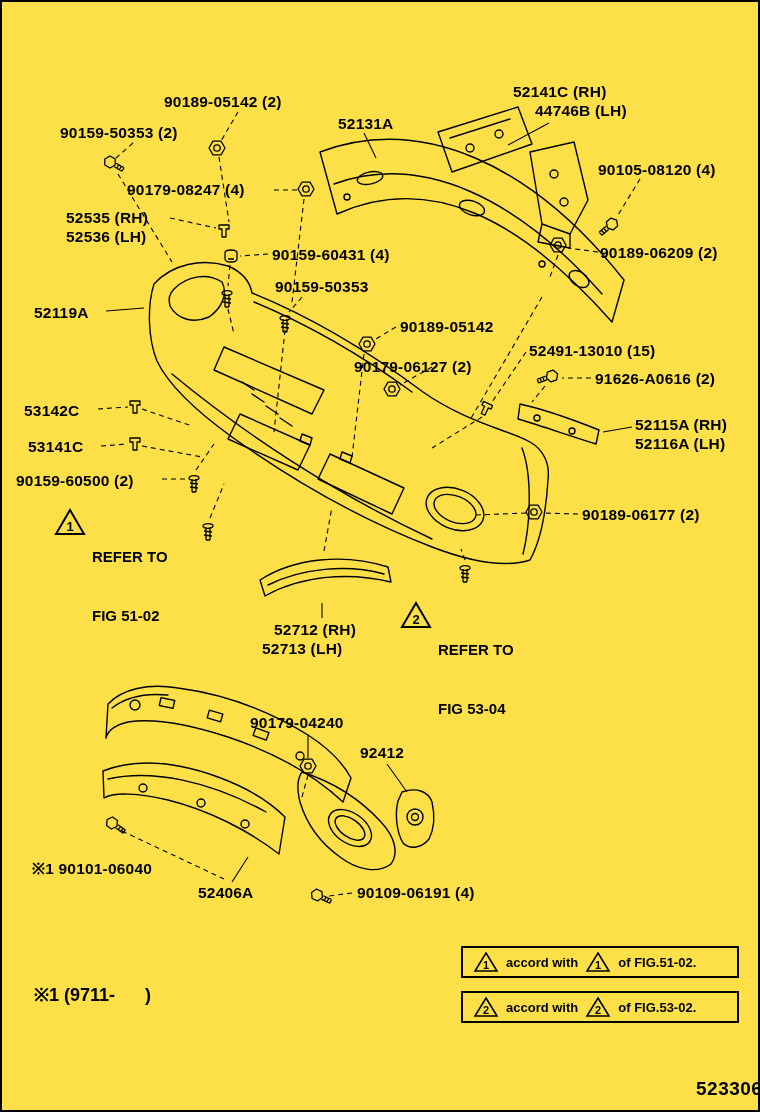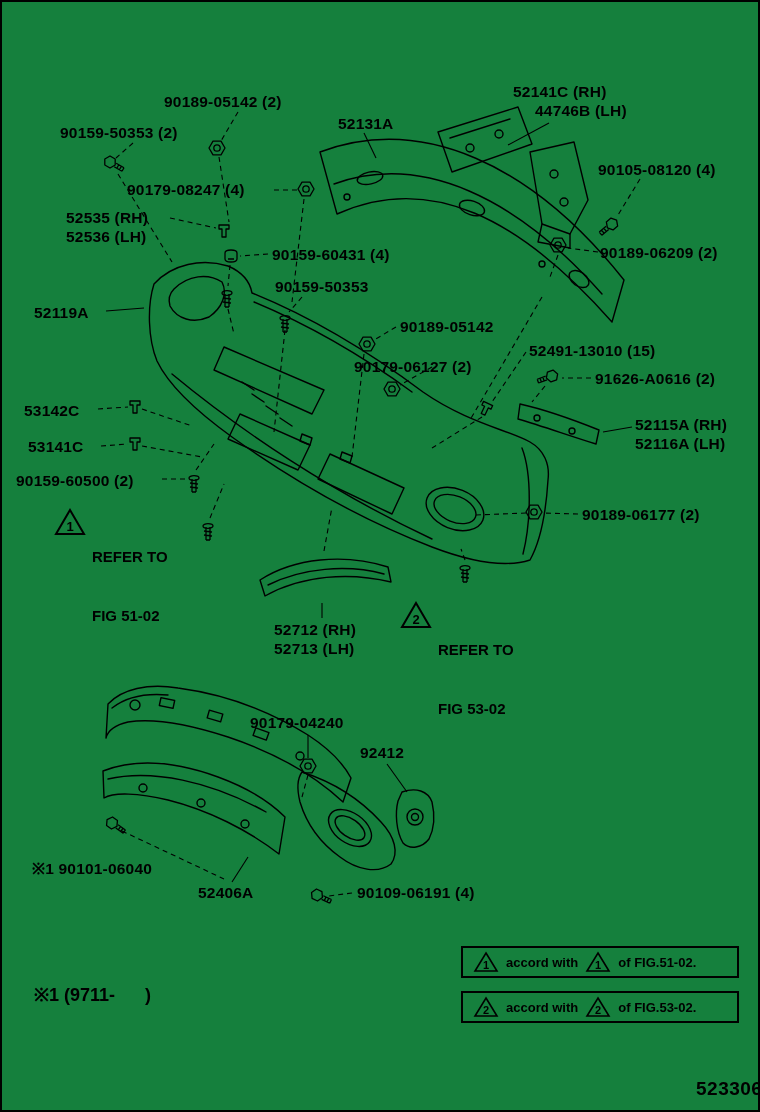--- a/index.html
+++ b/index.html
@@ -1,17 +1,17 @@
 <!DOCTYPE html>
 <html><head>
 <meta charset="utf-8">
 <style>
   html,body { margin:0; padding:0; background:#ffffff; }
   .canvas {
-    position:relative; width:760px; height:1112px; background:#15803d;
+    position:relative; width:760px; height:1112px; background:#fde047;
     border:2px solid #000; box-sizing:border-box; overflow:hidden;
     font-family:"Liberation Sans", sans-serif; color:#000;
   }
   .art { position:absolute; left:0; top:0; }
   .lbl {
     position:absolute; font-weight:bold; font-size:15.5px; line-height:1.15;
     letter-spacing:0.2px; white-space:pre;
   }
   .refer-note { position:absolute; display:flex; gap:6px; align-items:flex-start; }
   .refer-text { font-weight:bold; font-size:15px; line-height:1.3; white-space:pre; }
@@ -224,21 +224,21 @@
   <div class="lbl" style="left:527px;top:340px">52491-13010 (15)</div>
   <div class="lbl" style="left:352px;top:356px">90179-06127 (2)</div>
   <div class="lbl" style="left:593px;top:368px">91626-A0616 (2)</div>
   <div class="lbl" style="left:22px;top:400px">53142C</div>
   <div class="lbl" style="left:633px;top:414px">52115A (RH)</div>
   <div class="lbl" style="left:633px;top:433px">52116A (LH)</div>
   <div class="lbl" style="left:26px;top:436px">53141C</div>
   <div class="lbl" style="left:14px;top:470px">90159-60500 (2)</div>
   <div class="lbl" style="left:580px;top:504px">90189-06177 (2)</div>
   <div class="lbl" style="left:272px;top:619px">52712 (RH)</div>
-  <div class="lbl" style="left:272px;top:638px">52713 (LH)</div>
+  <div class="lbl" style="left:260px;top:638px">52713 (LH)</div>
   <div class="lbl" style="left:248px;top:712px">90179-04240</div>
   <div class="lbl" style="left:358px;top:742px">92412</div>
   <div class="lbl" style="left:30px;top:858px">※1 90101-06040</div>
   <div class="lbl" style="left:196px;top:882px">52406A</div>
   <div class="lbl" style="left:355px;top:882px">90109-06191 (4)</div>
 
   <div class="refer-note" style="left:52px;top:506px">
     <svg width="32" height="28" viewBox="0 0 32 28">
       <polygon points="16,2 30,26 2,26" fill="none" stroke="#000" stroke-width="2"></polygon>
       <text x="16" y="23" text-anchor="middle" font-size="13" font-weight="bold" fill="#000">1</text>
@@ -249,21 +249,21 @@
     </div>
   </div>
 
   <div class="refer-note" style="left:398px;top:599px">
     <svg width="32" height="28" viewBox="0 0 32 28">
       <polygon points="16,2 30,26 2,26" fill="none" stroke="#000" stroke-width="2"></polygon>
       <text x="16" y="23" text-anchor="middle" font-size="13" font-weight="bold" fill="#000">2</text>
     </svg>
     <div class="refer-text">
       <div>REFER TO</div>
-      <div>FIG 53-02</div>
+      <div>FIG 53-04</div>
     </div>
   </div>
 
   <div class="legend-box" style="left:459px;top:944px">
     <svg width="26" height="22" viewBox="0 0 26 22">
       <polygon points="13,2 24,20 2,20" fill="none" stroke="#000" stroke-width="1.6"></polygon>
       <text x="13" y="17.5" text-anchor="middle" font-size="11" font-weight="bold" fill="#000">1</text>
     </svg>
     <span>accord with</span>
     <svg width="26" height="22" viewBox="0 0 26 22">

